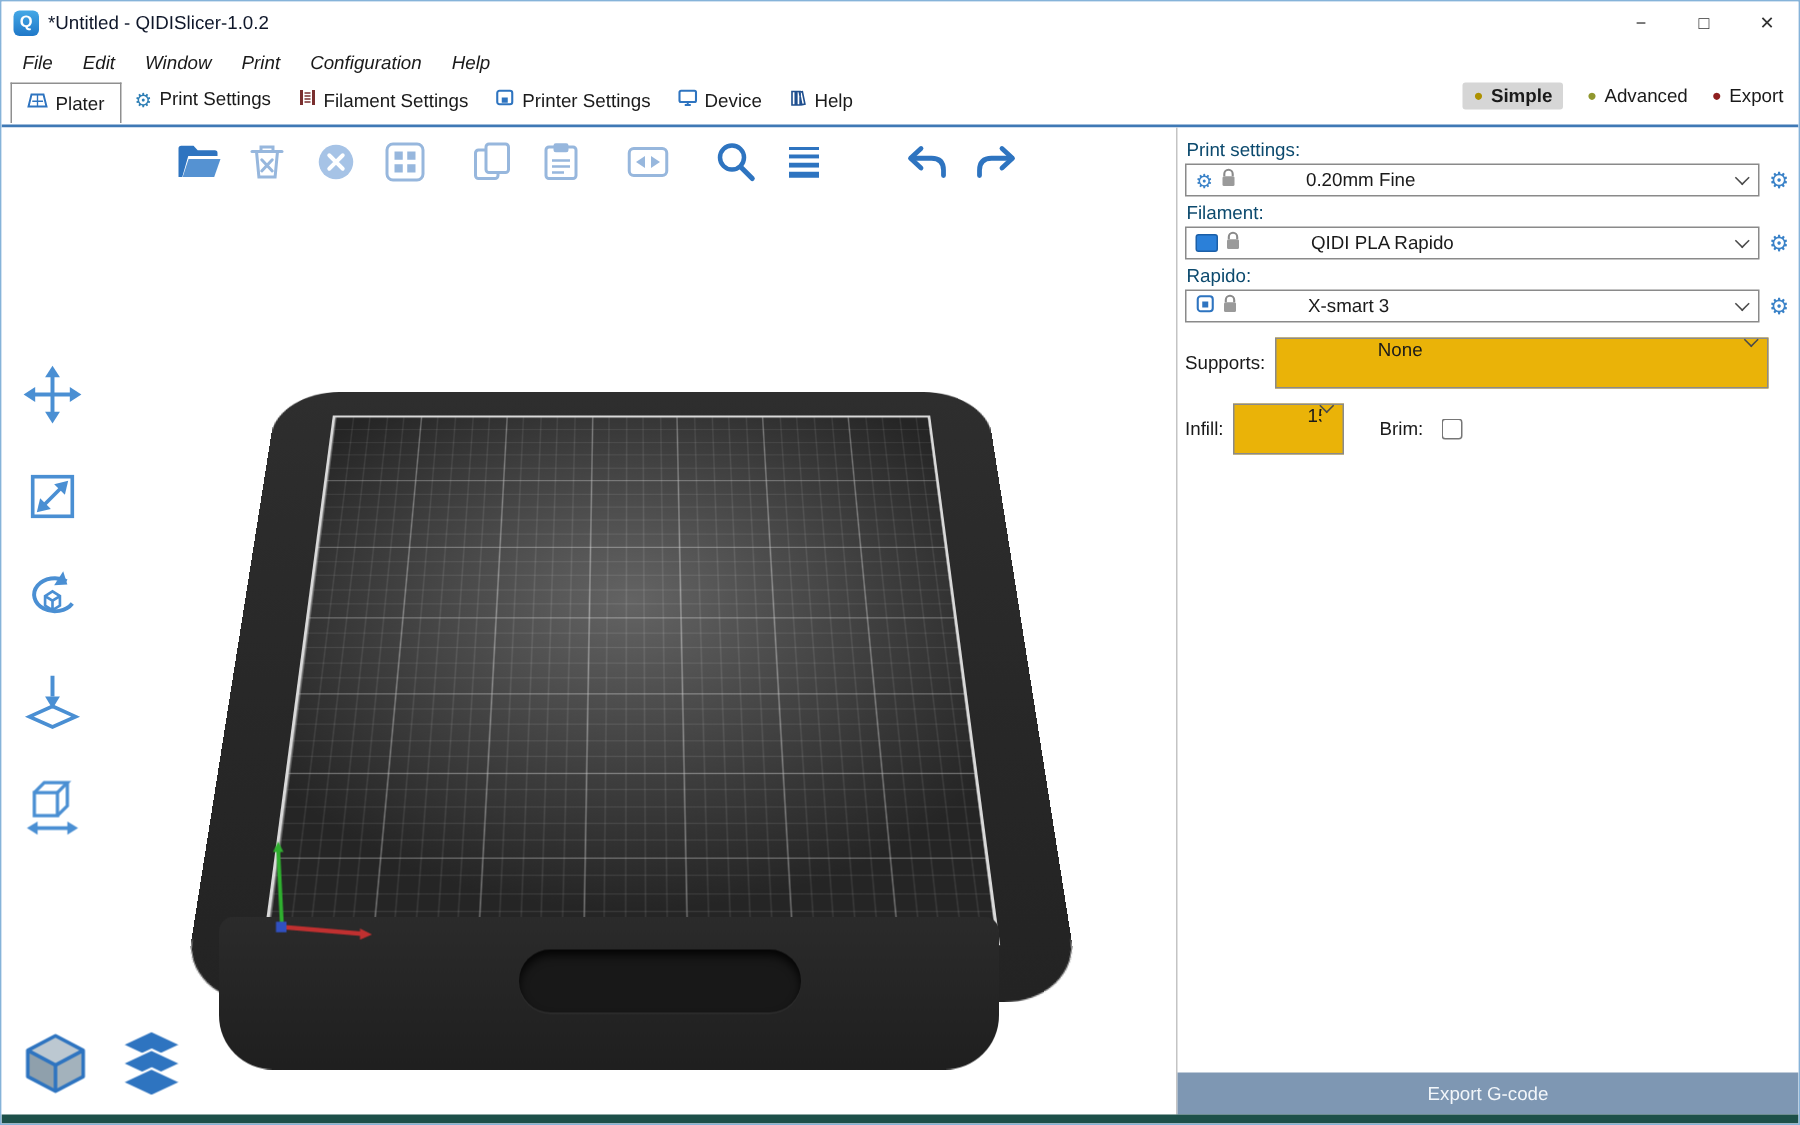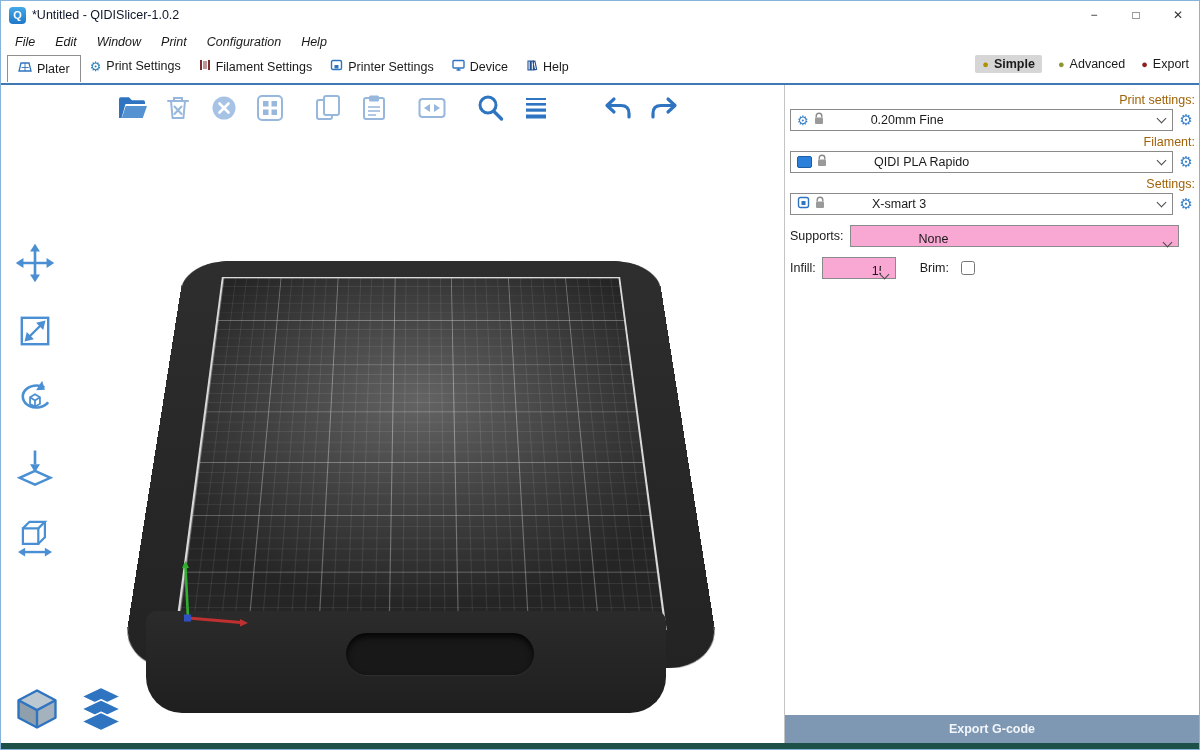--- a/index.html
+++ b/index.html
@@ -67,36 +67,36 @@
       repeating-linear-gradient(to right, rgba(255,255,255,.40) 0 1px, transparent 1px 62.85px),
       repeating-linear-gradient(to bottom, rgba(255,255,255,.40) 0 1px, transparent 1px 67.14px),
       repeating-linear-gradient(to right, rgba(255,255,255,.13) 0 1px, transparent 1px 12.57px),
       repeating-linear-gradient(to bottom, rgba(255,255,255,.13) 0 1px, transparent 1px 13.43px);
     border:2px solid #d9d9d9;
   }
   .axes { position:absolute; left:168px; top:468px; pointer-events:none; }
 
   
   .panel { position:relative; width:415px; background:#fff; border-left:1px solid #c4c4c4; padding:4px 4px 0 5px; }
-  .p-label { margin:4px 0 2px 1px; color:#a16207;text-align:right; }
+  .p-label { margin:4px 0 2px 1px; color:#0c4a6e; }
   .combo-row { display:flex; align-items:center; margin-bottom:4px; }
   .combo { flex:1; height:22px; border:1px solid #8a8a8a; background:#fff; display:flex; align-items:center;
     gap:5px; padding:0 7px 0 6px; }
   .combo-text { flex:1; overflow:hidden; white-space:nowrap;padding-left:42px; }
   .chev { width:7px; height:7px; border-right:1.6px solid #4a4a4a; border-bottom:1.6px solid #4a4a4a;
     transform:rotate(45deg); margin-top:-3px; flex:0 0 auto; }
   .gear-btn { width:18px; text-align:center; color:#3a82c8; font-size:15px; margin-left:4px; }
   .gear-glyph { color:#3a82c8; font-size:13px; line-height:1; }
   .swatch { width:15px; height:12px; border-radius:2px; border:1px solid #1b5fa8; flex:0 0 auto; }
   .inline-row { display:flex; align-items:center; margin-top:10px; }
   .inline-row .lab { margin-right:6px; }
-  .small-combo { height:22px; border:1px solid #8a8a8a; background:#f9a8d4; display:flex; align-items:flex-end; padding:0 7px; }
+  .small-combo { height:34px; border:1px solid #8a8a8a; background:#eab308; display:flex; align-items:flex-start; padding:0 7px; }
   .brim-check { width:14px; height:14px; margin-left:6px; }
   .export-btn { position:absolute; left:0; right:0; bottom:0; height:28px; background:#7e97b3;
-    color:#f2f6fa; font-weight:bold; display:flex; align-items:center; justify-content:center; }
+    color:#f2f6fa; font-weight:normal; display:flex; align-items:center; justify-content:center; }
 
   .bottom-strip { position:absolute; left:0; right:0; bottom:0; height:6px; background:#1d5049; }
 </style>
 </head>
 <body>
 
 <div class="titlebar">
   <div class="app-icon">Q</div>
   <span class="win-title">*Untitled - QIDISlicer-1.0.2</span>
   <div class="win-controls">
@@ -378,21 +378,21 @@
               <path d="M2.2 5.5 V4 a2.8 2.8 0 0 1 5.6 0 v1.5" fill="none" stroke="#8a8a8a" stroke-width="1.4"></path>
               <rect x="1" y="5.5" width="8" height="6.5" rx="1" fill="#9a9a9a"></rect>
             </svg>
         </span>
         <span class="combo-text">QIDI PLA Rapido</span>
         <span class="chev"></span>
       </div>
       <span class="gear-btn">⚙</span>
     </div>
 
-    <div class="p-label">Settings:</div>
+    <div class="p-label">Rapido:</div>
     <div class="combo-row">
       <div class="combo">
         <span>
           <svg width="13" height="13" viewBox="0 0 13 13">
               <rect x="1.5" y="1.5" width="10" height="10" rx="2" fill="none" stroke="#2e74c0" stroke-width="1.4"></rect>
               <rect x="4.5" y="5" width="4" height="4" fill="#2e74c0"></rect>
             </svg>
         </span>
         <span>
           <svg width="10" height="13" viewBox="0 0 10 13">

